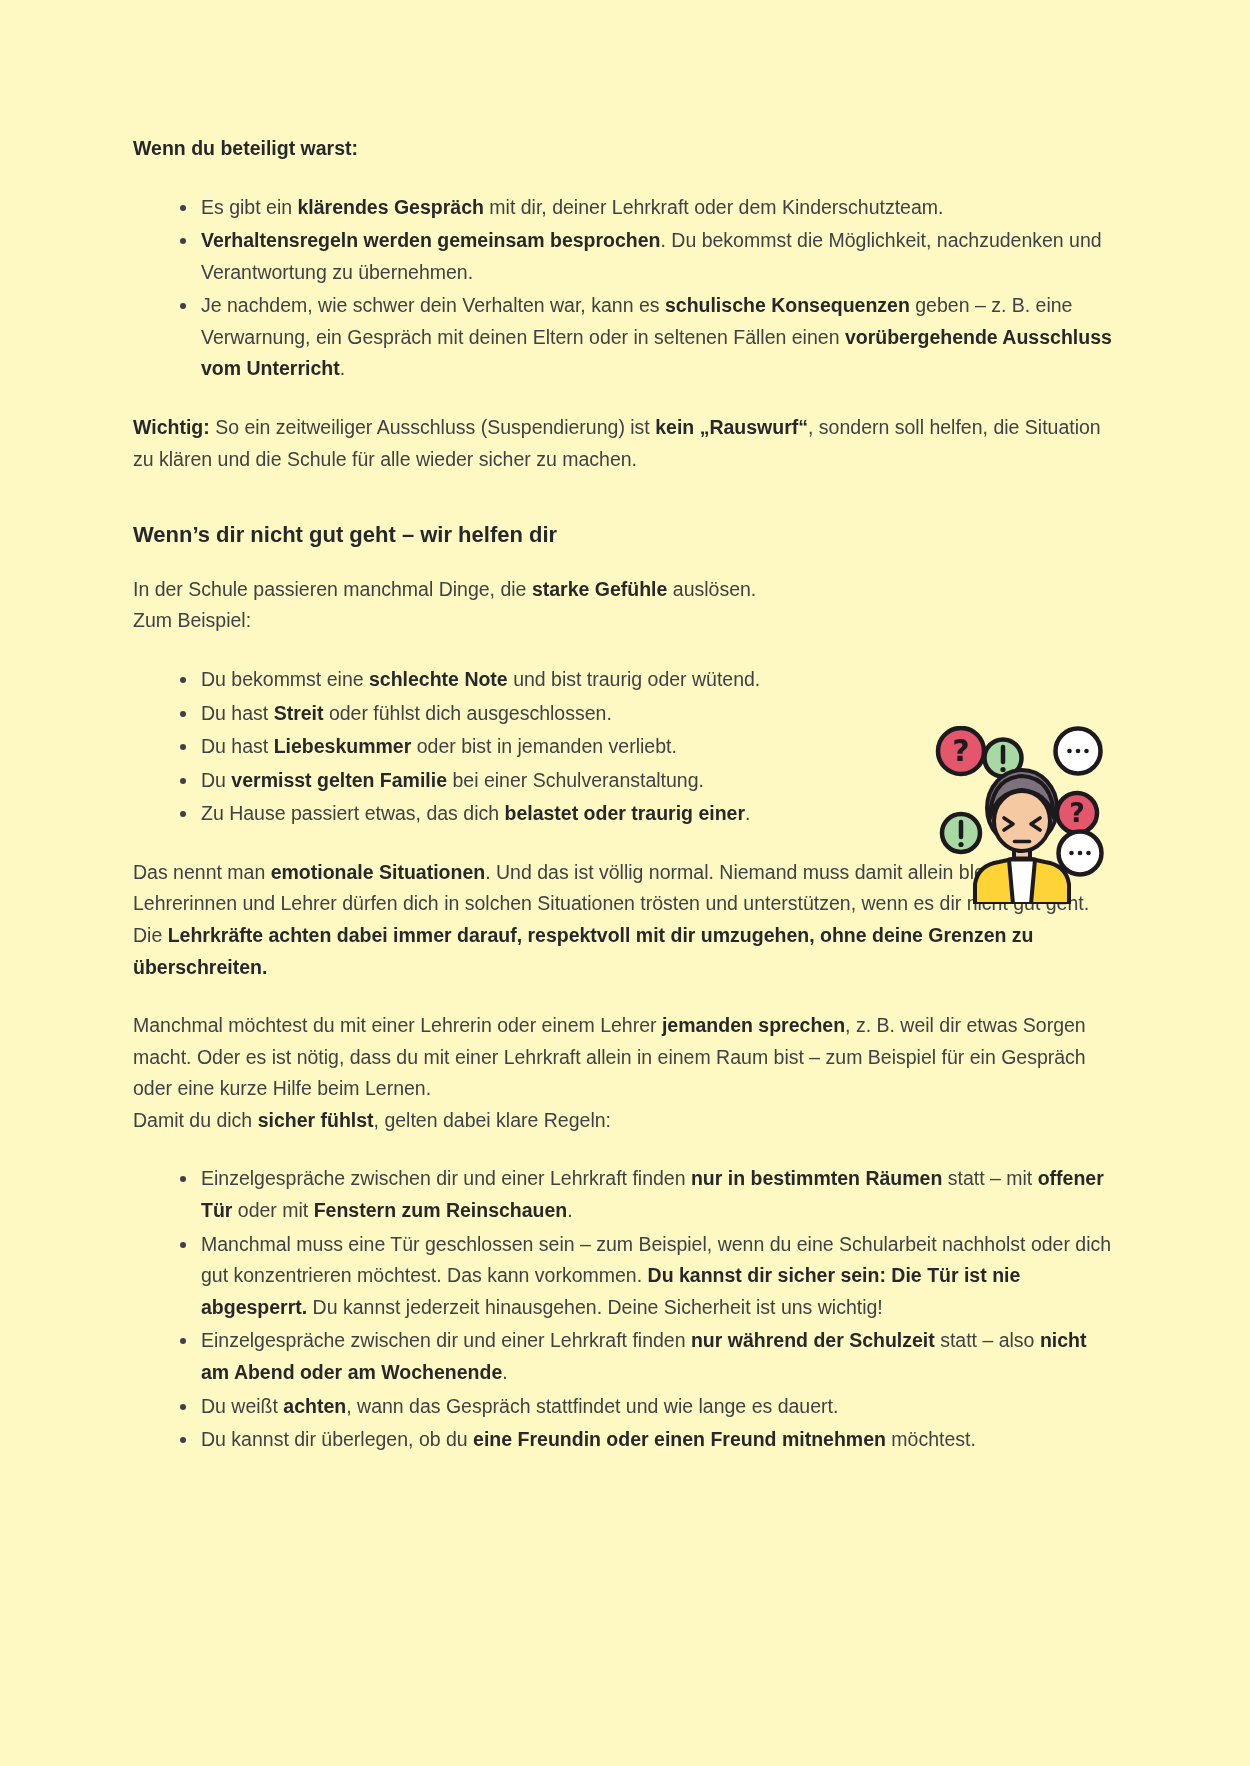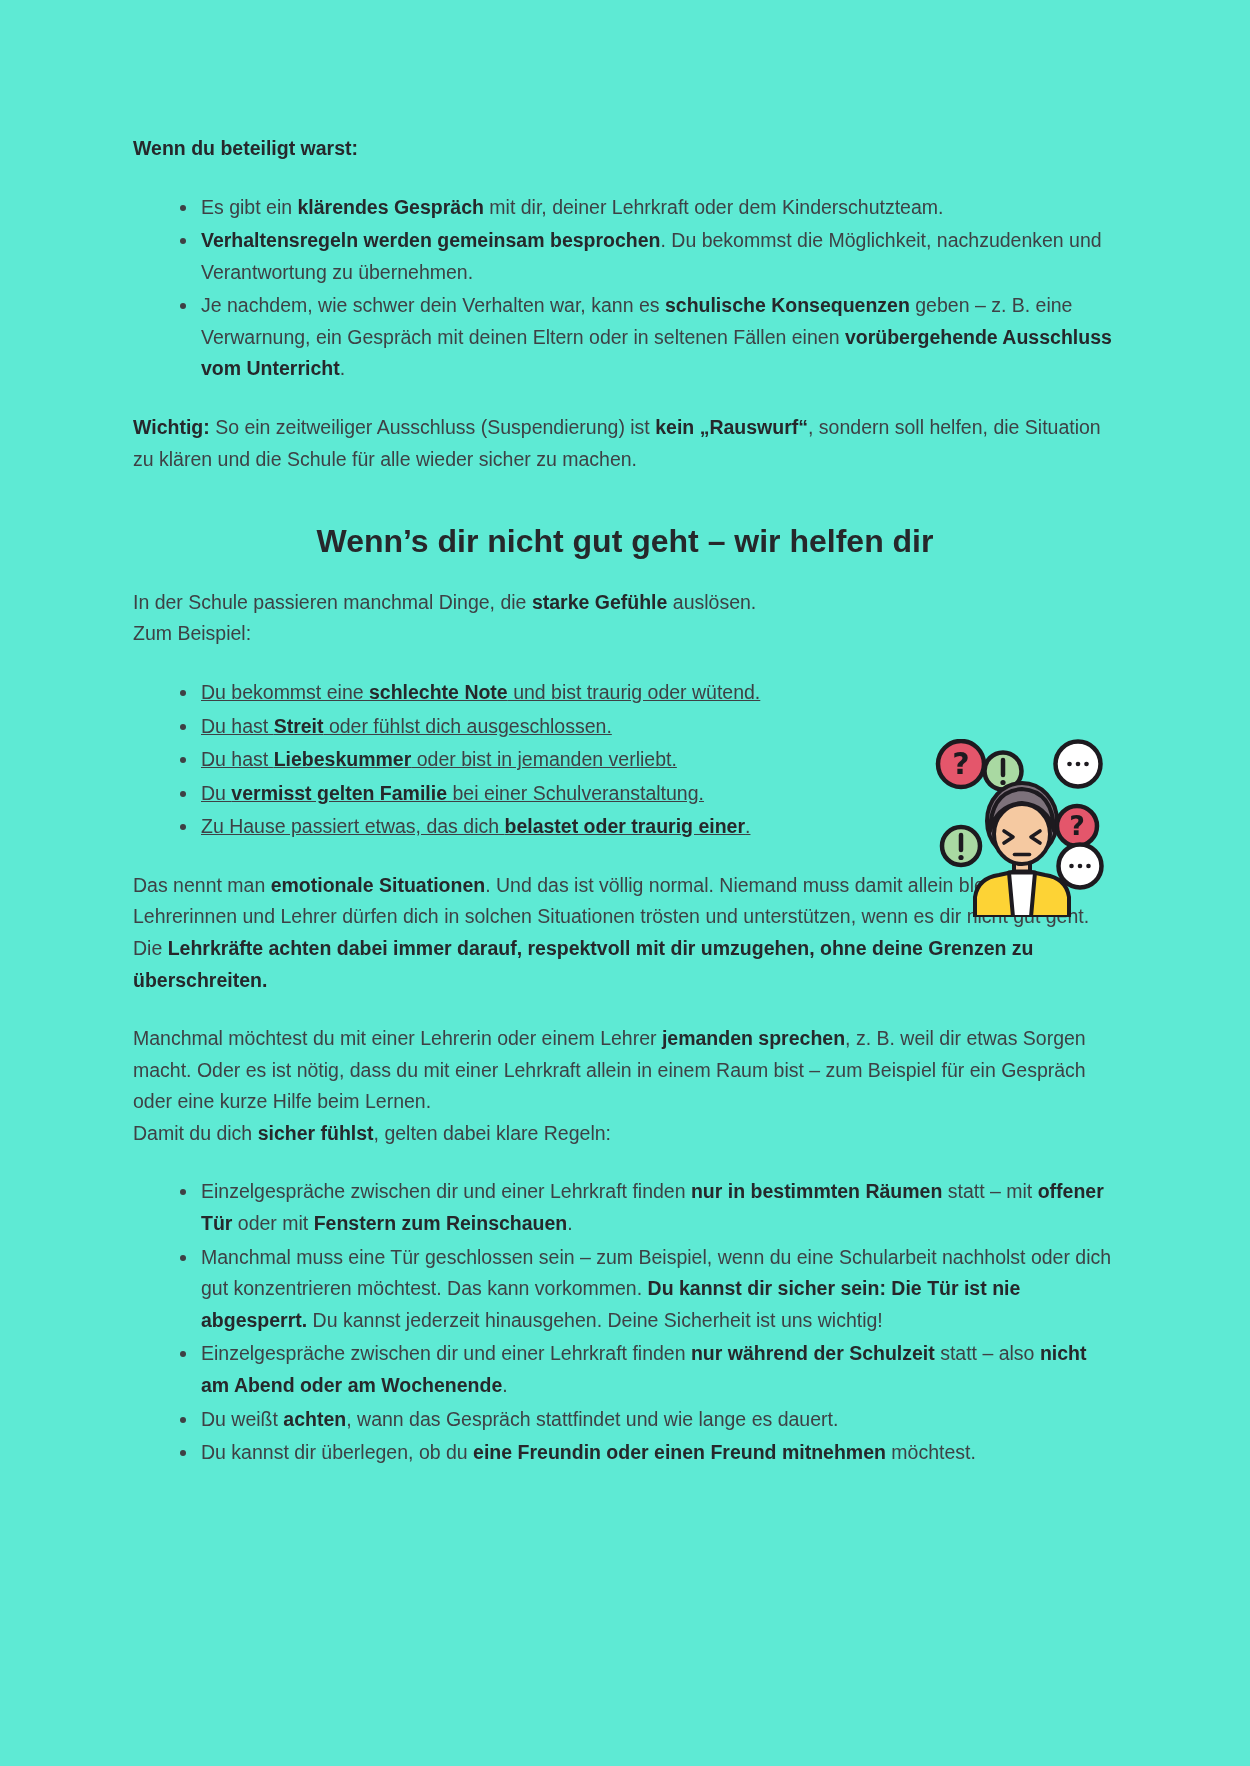--- a/index.html
+++ b/index.html
@@ -1,34 +1,33 @@
 <!DOCTYPE html>
 <html lang="de"><head>
 <meta charset="utf-8">
 <style>
   html,body{margin:0;padding:0;background:#ffffff;}
   .page{
     width:1250px;height:1766px;box-sizing:border-box;
-    background:#5eead4;position:relative;overflow:hidden;
+    background:#fef9c3;position:relative;overflow:hidden;
     padding:133px 133px 0 133px;
     color:#3e4145;
     font-family:"Liberation Sans","DejaVu Sans",sans-serif;
     font-size:19.5px;line-height:1.62;
   }
   p{margin:0 0 27px 0;}
   strong{color:#26282b;font-weight:700;}
   h2{
-    font-size:32px;line-height:1.3;color:#26282b;
+    font-size:22px;line-height:1.3;color:#26282b;
     margin:46px 0 24px 0;font-weight:700;
     font-family:"Liberation Sans","DejaVu Sans",sans-serif;
-    text-align:center;
   }
   ul{margin:16px 0 27px 0;padding-left:66px;list-style:disc;}
   li{margin:2px 0;padding-left:2px;}
-  .figwrap{position:relative;text-decoration:underline;}
+  .figwrap{position:relative;}
   .figure{position:absolute;top:62px;right:10px;}
 </style>
 </head>
 <body>
 
 <div class="page">
 
   <p><strong>Wenn du beteiligt warst:</strong></p>
 
   <ul>

